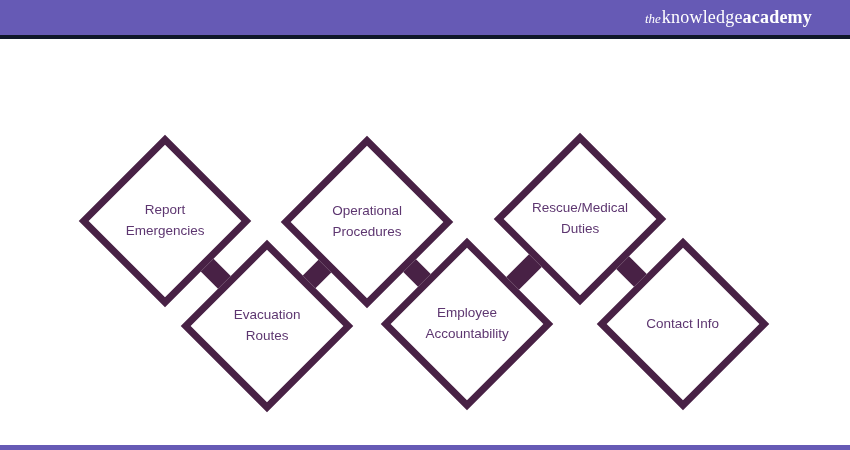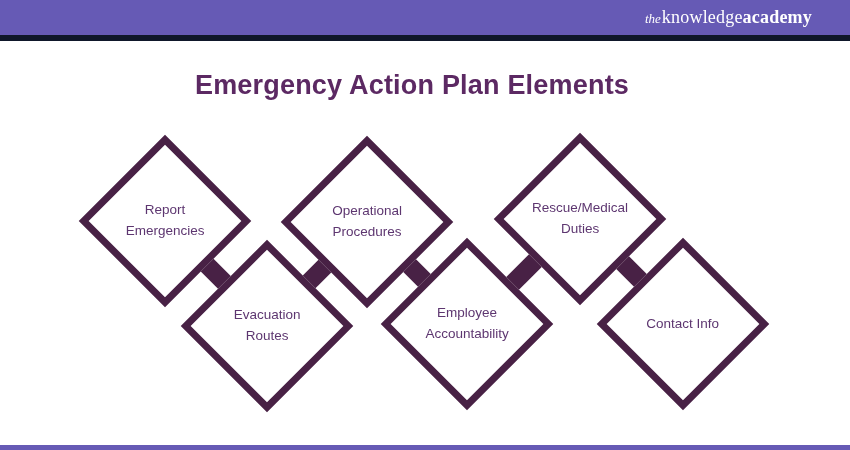--- a/index.html
+++ b/index.html
@@ -17,21 +17,21 @@
     height: 450px;
     background: #ffffff;
   }
   
   .topbar {
     position: absolute;
     top: 0; left: 0;
     width: 850px;
     height: 35px;
     background: #665ab5;
-    border-bottom: 6px solid #0f172a;
+    border-bottom: 4px solid #0f172a;
   }
   .logo {
     position: absolute;
     right: 38px;
     top: 0;
     height: 35px;
     line-height: 35px;
     color: #ffffff;
     font-family: "Liberation Serif", "DejaVu Serif", serif;
     white-space: nowrap;
@@ -108,21 +108,20 @@
 </style>
 </head>
 <body>
 
 <div class="stage">
 
   <div class="topbar" style="background: rgb(102, 90, 181);">
     <div class="logo"><span class="logo-the">the</span><span class="logo-knowledge">knowledge</span><span class="logo-academy">academy</span></div>
   </div>
 
-  <h1 class="title" style="color: rgb(92, 41, 99);">Emergency Action Plan Elements</h1>
 
   <div class="diagram">
       <div class="connector" style="left: 191px; top: 264.5px; transform: rotate(45deg); background: rgb(72, 33, 69);"></div>
       <div class="connector" style="left: 292px; top: 265px; transform: rotate(-45deg); background: rgb(72, 33, 69);"></div>
       <div class="connector" style="left: 392px; top: 264px; transform: rotate(45deg); background: rgb(72, 33, 69);"></div>
       <div class="connector" style="left: 498.5px; top: 262.5px; transform: rotate(-45deg); background: rgb(72, 33, 69);"></div>
       <div class="connector" style="left: 606.5px; top: 262.5px; transform: rotate(45deg); background: rgb(72, 33, 69);"></div>
       <div class="diamond" style="left: 104px; top: 160px; border-color: rgb(72, 33, 69);">
         <div class="dlabel" style="color: rgb(93, 54, 112);">Report
 Emergencies</div>

